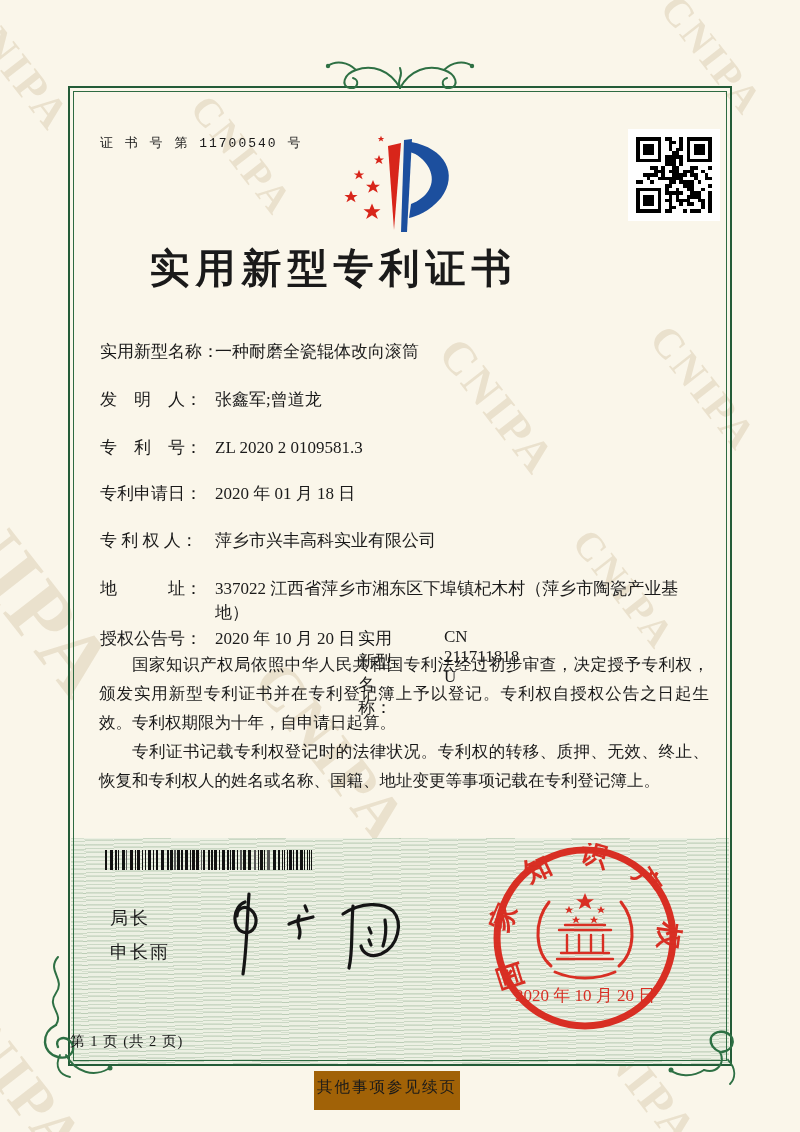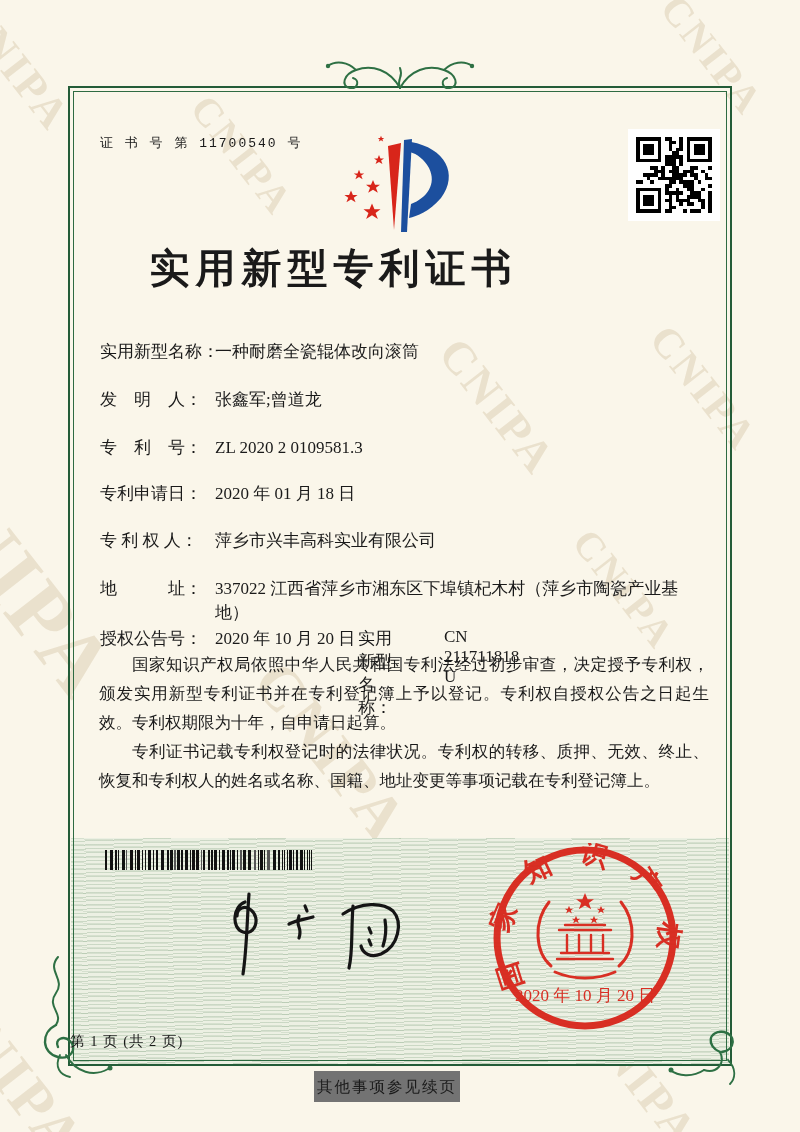--- a/index.html
+++ b/index.html
@@ -59,22 +59,22 @@
     font-size:18px; line-height:34px; letter-spacing:2px;
   }
   .sig-svg{position:absolute; left:225px; top:888px; z-index:4;}
   .seal{position:absolute; left:485px; top:843px; z-index:5; opacity:.95;}
   .barcode{position:absolute; left:105px; top:848px; z-index:4;}
   .page-footer{
     position:absolute; left:70px; top:1032px; width:660px; 
     font-size:14.5px; letter-spacing:1px; z-index:4;
   }
   .cont-box{
-    position:absolute; left:314px; top:1071px; width:146px; height:31px; z-index:4;
-    background:#737373; text-align:center; line-height:31px;
+    position:absolute; left:314px; top:1071px; width:146px; height:39px; z-index:4;
+    background:#a16207; text-align:center; line-height:31px;
     font-size:15.5px; letter-spacing:2px;
   }
   .logo{position:absolute; left:323px; top:126px;}
   .orn{position:absolute; z-index:2;}
 </style>
 </head>
 <body>
 
 <div class="page">
 
@@ -385,20 +385,24 @@
         <rect x="184" y="2" width="3" height="20" fill="#111"></rect>
         <rect x="188" y="2" width="1" height="20" fill="#111"></rect>
         <rect x="191" y="2" width="2" height="20" fill="#111"></rect>
         <rect x="195" y="2" width="3" height="20" fill="#111"></rect>
         <rect x="199" y="2" width="1" height="20" fill="#111"></rect>
         <rect x="202" y="2" width="1" height="20" fill="#111"></rect>
         <rect x="204" y="2" width="1" height="20" fill="#111"></rect>
         <rect x="206" y="2" width="1" height="20" fill="#111"></rect>
       </svg>
 
+    <div class="signer">
+      <div>局长</div>
+      <div>申长雨</div>
+    </div>
 
     <svg class="sig-svg" width="200" height="92" viewBox="0 0 200 92">
       <g stroke="#151515" stroke-width="3.2" fill="none" stroke-linecap="round" stroke-linejoin="round">
         <path d="M20,14 C8,18 6,40 18,44 C30,48 36,30 26,22 C20,17 12,20 12,28"></path>
         <path d="M24,6 C22,30 22,60 18,86"></path>
         <path d="M80,18 L82,23"></path>
         <path d="M74,28 C70,40 78,38 74,50"></path>
         <path d="M64,36 C72,32 82,31 88,29"></path>
         <path d="M118,26 C136,14 158,14 168,23 C178,34 174,58 156,66 C146,70 138,66 136,58"></path>
         <path d="M128,18 C126,44 128,64 124,80"></path>

